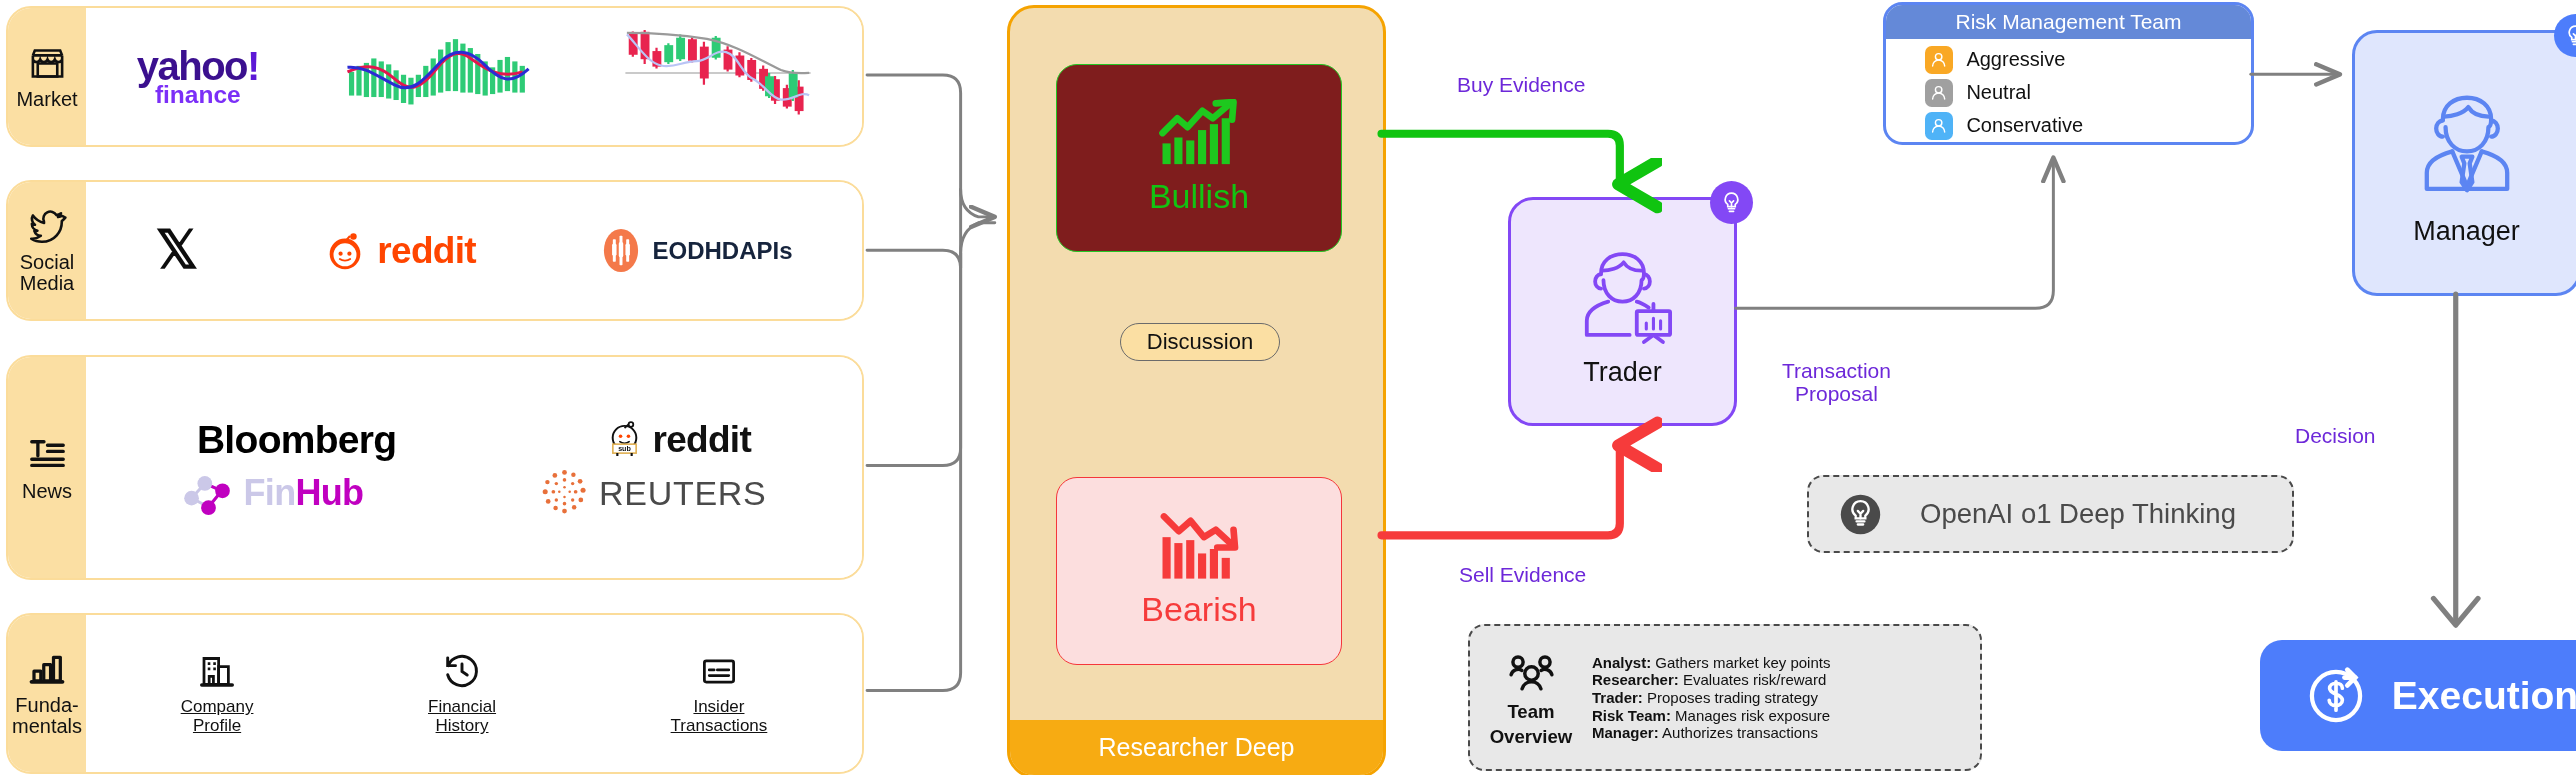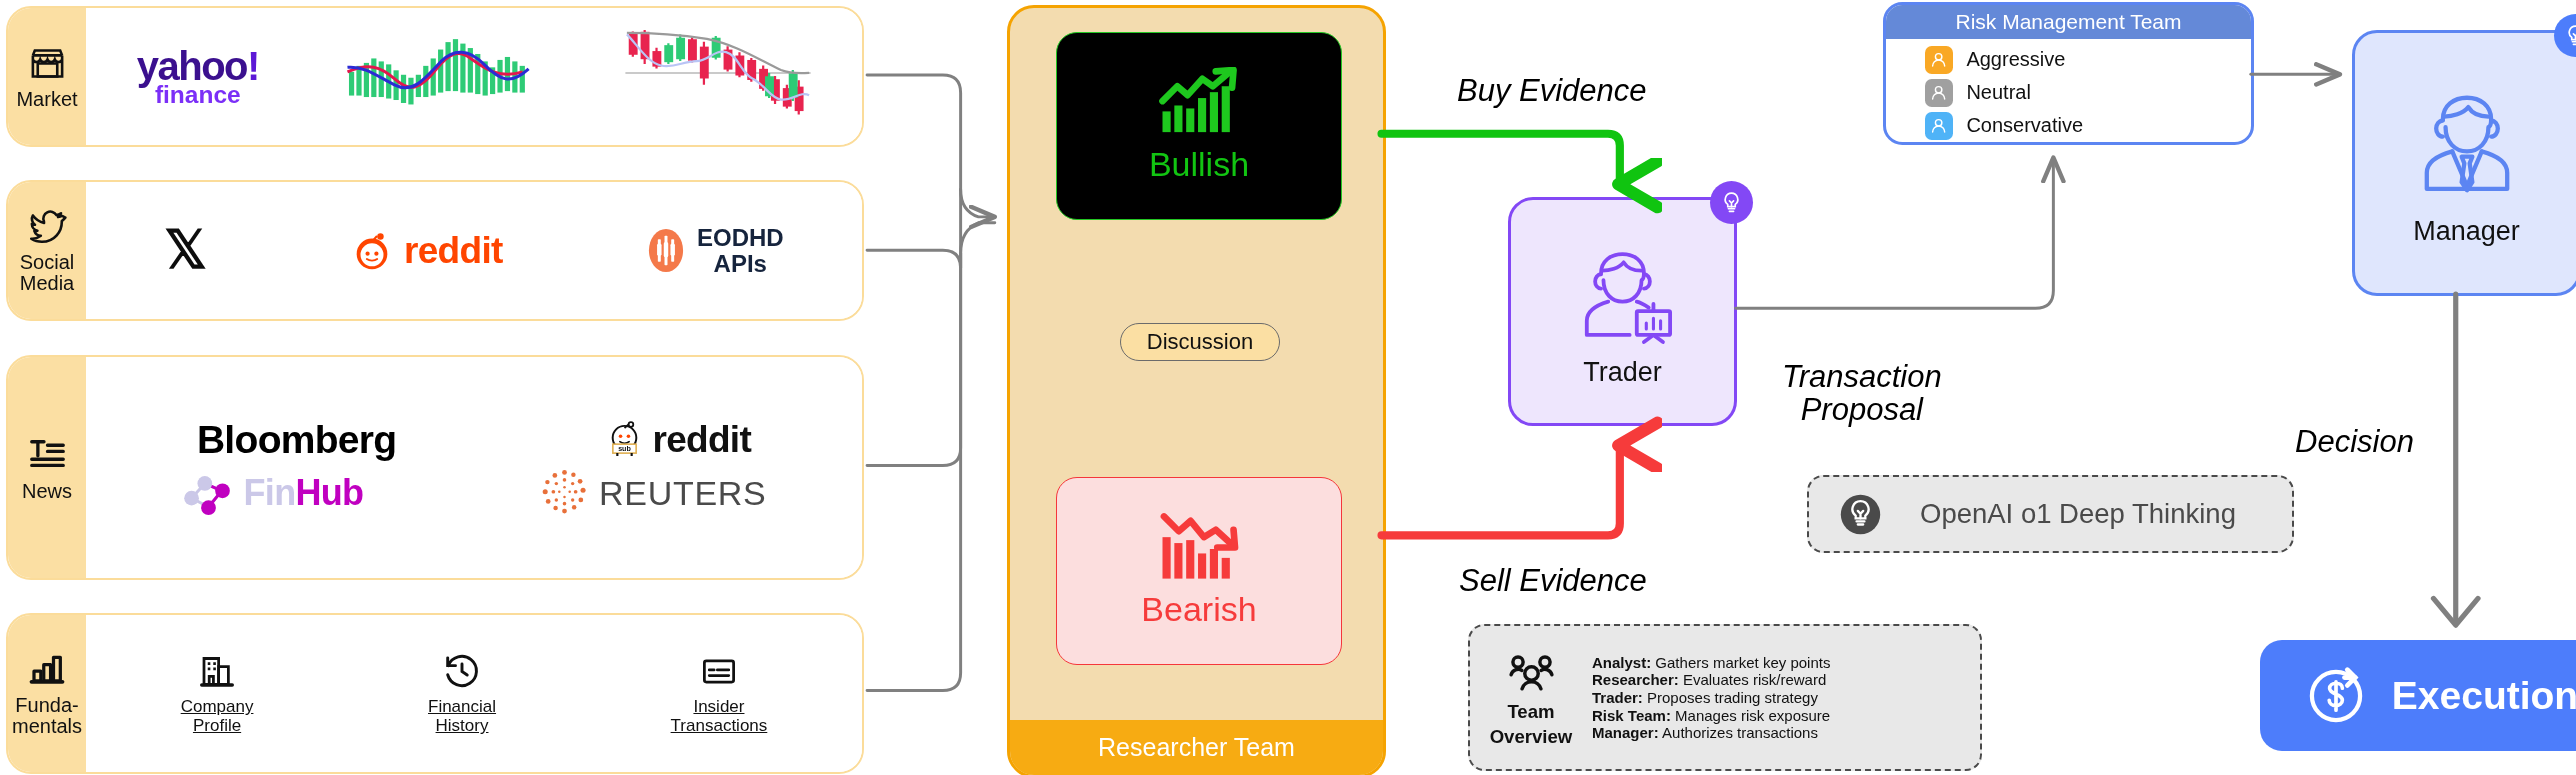--- a/index.html
+++ b/index.html
@@ -16,21 +16,21 @@
   .logo-cell{display:flex;flex-direction:column;align-items:center;justify-content:center;gap:6.7px;}
   .logo-cell .cap{font-size:17px;line-height:1.12;text-align:center;color:#111;text-decoration:underline;}
 
   
   #researcher{position:absolute;left:1007px;top:4.5px;width:373px;height:767px;
       background:#f3dcaf;border:3.7px solid #f5a301;border-radius:27px;overflow:hidden;}
   #researcher .footer{position:absolute;left:0;right:0;bottom:0;height:55px;background:#f7ab12;
       display:flex;align-items:center;justify-content:center;color:#fff;font-size:25px;}
   .mood-box{position:absolute;left:46px;width:284px;border-radius:21px;
       display:flex;flex-direction:column;align-items:center;justify-content:center;gap:4.5px;}
-  #bullish{top:24px;height:186px;background:#000000;border:1.5px solid #23c723;}
+  #bullish{top:56px;height:186px;background:#7f1d1d;border:1.5px solid #23c723;}
   #bearish{top:469px;height:186px;background:#fcdede;border:1.5px solid #f5363b;}
   .mood-box .name{font-size:34px;font-weight:400;}
   #bullish .name{color:#12c412;}
   #bearish .name{color:#f63b3b;}
   .discussion{position:absolute;left:110px;top:315px;width:158px;height:36px;background:#fbdfa3;
       border:1.5px solid #6b6b6b;border-radius:19.3px;display:flex;align-items:center;
       justify-content:center;font-size:22px;color:#111;z-index:3;}
 
   
   #trader{position:absolute;left:1508px;top:197px;width:223px;height:223px;background:#eee6fd;
@@ -62,21 +62,21 @@
       padding-left:30px;gap:38px;}
   #openai-badge .txt{font-size:27.5px;color:#4a4a4a;}
   #teambox{left:1468px;top:624px;width:510px;height:143px;display:flex;align-items:center;}
   #teambox .tb-left{width:122px;display:flex;flex-direction:column;align-items:center;gap:4.5px;}
   #teambox .tb-left .t1,#teambox .tb-left .t2{font-size:18.6px;font-weight:bold;color:#111;line-height:1.05;}
   #teambox .tb-rows{flex:1;display:flex;flex-direction:column;gap:0.7px;padding-right:6px;}
   #teambox .tb-row{font-size:15px;color:#111;white-space:nowrap;}
   #teambox .tb-row b{font-weight:bold;}
 
   
-  .edge-label{position:absolute;font-size:31px;color:#000000;line-height:1.08;font-style:italic;}
+  .edge-label{position:absolute;font-size:21px;color:#6d28d9;line-height:1.08;}
 
   svg.overlay{position:absolute;left:0;top:0;width:2576px;height:776px;pointer-events:none;}
 </style>
 </head>
 <body>
 
 <div class="src-card" style="top:6px;height:137px;width:854px;">
   <div class="src-label">
     <svg width="43" height="39" viewBox="0 0 24 24" fill="none" stroke="#111" stroke-width="1.6">
       <path d="M3 7l1.2-3h15.6L21 7M3 7h18M3 7v13h18V7M3 9.5a2.4 2.4 0 0 0 4.5 0 2.4 2.4 0 0 0 4.5 0 2.4 2.4 0 0 0 4.5 0 2.4 2.4 0 0 0 4.5 0"></path>
@@ -200,21 +200,21 @@
         <ellipse cx="28" cy="33" rx="23" ry="29" fill="#f4794a"></ellipse>
         <g fill="#fff">
           <rect x="17" y="18" width="4" height="30" rx="1"></rect>
             <rect x="16" y="24" width="6" height="16" rx="2"></rect>
           <rect x="26" y="13" width="4" height="40" rx="1"></rect>
             <rect x="25" y="22" width="6" height="20" rx="2"></rect>
           <rect x="35" y="18" width="4" height="30" rx="1"></rect>
             <rect x="34" y="24" width="6" height="16" rx="2"></rect>
         </g>
       </svg>
-      <div style="display:flex;flex-direction:column;line-height:1.05;align-items:center;">
+      <div style="display:flex;line-height:1.05;">
         <div style="font-size:24px;font-weight:bold;color:#16243d;">EODHD</div>
         <div style="font-size:24px;font-weight:bold;color:#16243d;">APIs</div>
       </div>
     </div>
   </div>
 </div>
 
 <div class="src-card" style="top:355px;height:221px;width:854px;">
   <div class="src-label">
     <svg width="43" height="42" viewBox="0 0 24 24" fill="none" stroke="#111" stroke-width="1.9" stroke-linecap="round">
@@ -366,21 +366,21 @@
         <rect x="70" y="50" width="11" height="40"></rect>
           <rect x="86" y="62" width="11" height="28"></rect>
       </g>
       <path d="M8 6 L28 26 L44 12 L62 34 L78 24 L102 46" fill="none" stroke="#f63b3b" stroke-width="9" stroke-linejoin="round" stroke-linecap="round"></path>
       <path d="M80 48 L104 48 L102 24" fill="none" stroke="#f63b3b" stroke-width="9" stroke-linejoin="round" stroke-linecap="round"></path>
     </svg>
     <div class="name">Bearish</div>
   </div>
 
   <div class="footer">
-    <span>Researcher Team</span>
+    <span>Researcher Deep</span>
   </div>
 </div>
 
 <div id="trader">
   <svg width="119" height="119" viewBox="0 0 100 100" fill="none" stroke="#8348f5" stroke-width="3.2" stroke-linejoin="round" stroke-linecap="round">
     <path d="M32 32c0-10 8-16 18-16s18 6 18 16c0 2 0 4-1 5"></path>
     <path d="M33 30c6 0 14-2 18-7 3 5 9 7 15 7"></path>
     <path d="M32 33c-3 0-5 3-5 6s2 6 5 6"></path>
     <path d="M68 33c3 0 5 3 5 6s-2 6-5 6"></path>
     <path d="M34 38c0 11 7 18 16 18s16-7 16-18"></path>

